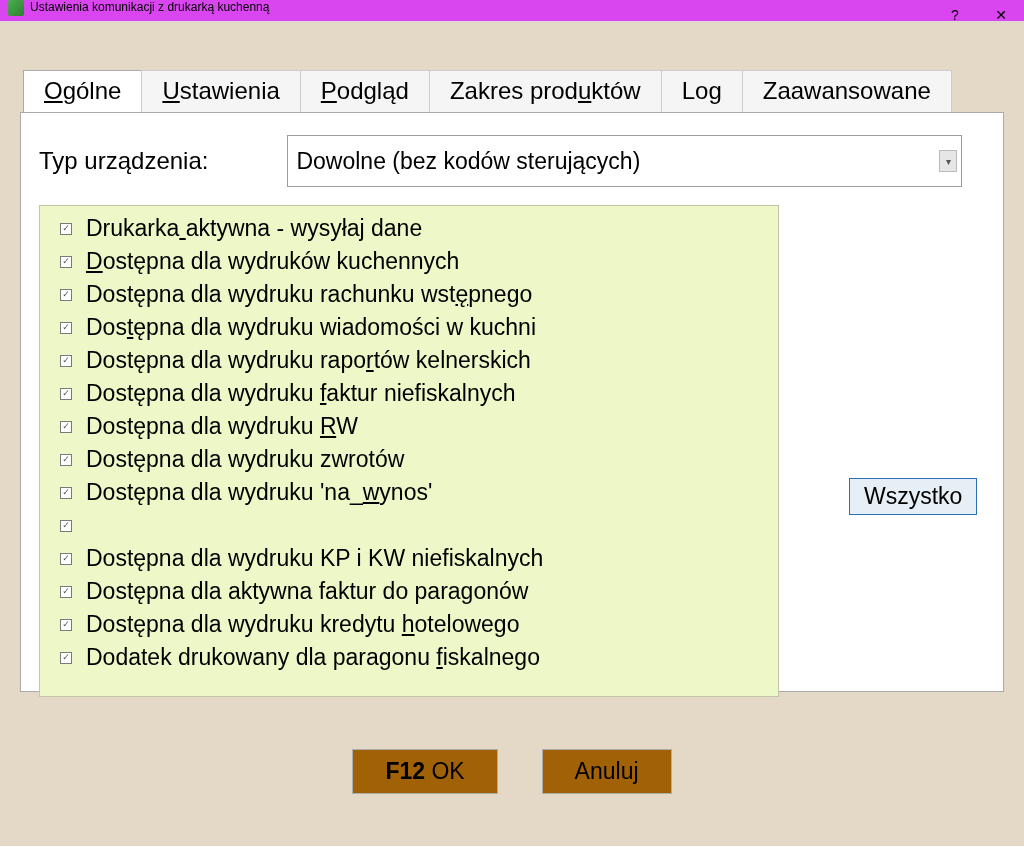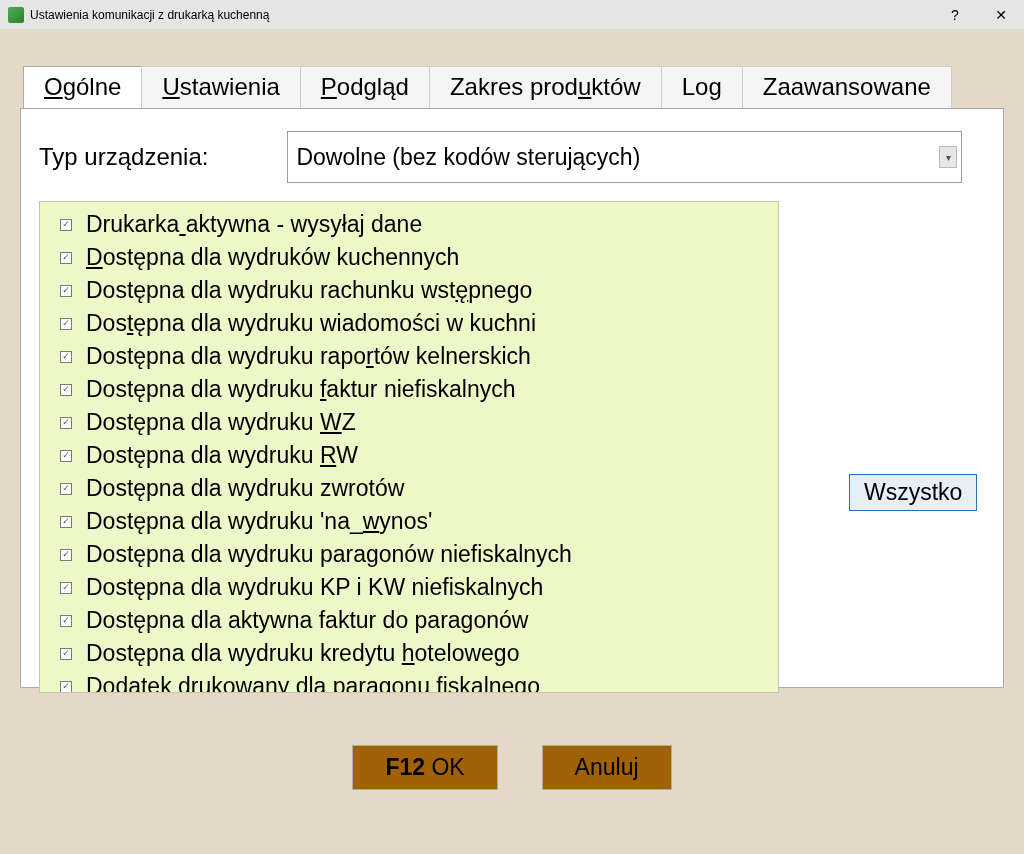--- a/index.html
+++ b/index.html
@@ -7,24 +7,24 @@
   body {
     font-family: "Segoe UI", Tahoma, Arial, sans-serif;
     background:#ffffff;
     width:1024px; height:854px;
     overflow:hidden;
     font-size:14px;
   }
 
   
   .titlebar {
-    height:30px;
-    background:#e5e5e5;
+    height:22px;
+    background:#d946ef;
     border-bottom:1px solid #d9d9d9;
-    display:flex; align-items:center;
+    display:flex; align-items:flex-start;
     padding-left:8px;
     color:#000;
   }
   .titlebar .icon {
     width:16px; height:16px; margin-right:6px;
     background:linear-gradient(135deg,#4caf50,#2e7d32);
     border-radius:2px;
   }
   .titlebar .title { flex:1; font-size:12px; }
   .titlebar .tbtn {
@@ -38,20 +38,21 @@
   .client {
     background:#e3d9c6;
     height:calc(100% - 30px);
     padding:35px 20px 10px 20px;
     position:relative;
   }
 
   .tabstrip{
     display:flex;
     margin-left:3px;
+    margin-top:12px;
   }
   .tab{
     padding:6px 20px 8px 20px;
     font-size:24px;
     color:#000;
     cursor:pointer;
     position:relative;
     top:1px;
   }
   .tab.active{
@@ -214,37 +215,32 @@
           <div class="chk-item">
             <span class="box"></span>
             <span class="txt">Dostępna dla wydruku rapo<span class="ul">r</span>tów kelnerskich</span>
           </div>
           <div class="chk-item">
             <span class="box"></span>
             <span class="txt">Dostępna dla wydruku <span class="ul">f</span>aktur niefiskalnych</span>
           </div>
           <div class="chk-item">
             <span class="box"></span>
-            <span class="txt">Dostępna dla wydruku <span class="ul">W</span>Z</span>
-          </div>
-          <div class="chk-item">
-            <span class="box"></span>
             <span class="txt">Dostępna dla wydruku <span class="ul">R</span>W</span>
           </div>
           <div class="chk-item">
             <span class="box"></span>
             <span class="txt">Dostępna dla wydruku zwrotów</span>
           </div>
           <div class="chk-item">
             <span class="box"></span>
             <span class="txt">Dostępna dla wydruku 'na_<span class="ul">w</span>ynos'</span>
           </div>
           <div class="chk-item">
             <span class="box"></span>
-            <span class="txt">Dostępna dla wydruku paragonów niefiskalnych</span>
           </div>
           <div class="chk-item">
             <span class="box"></span>
             <span class="txt">Dostępna dla wydruku KP i KW niefiskalnych</span>
           </div>
           <div class="chk-item">
             <span class="box"></span>
             <span class="txt">Dostępna dla aktywna faktur do paragonów</span>
           </div>
           <div class="chk-item">

